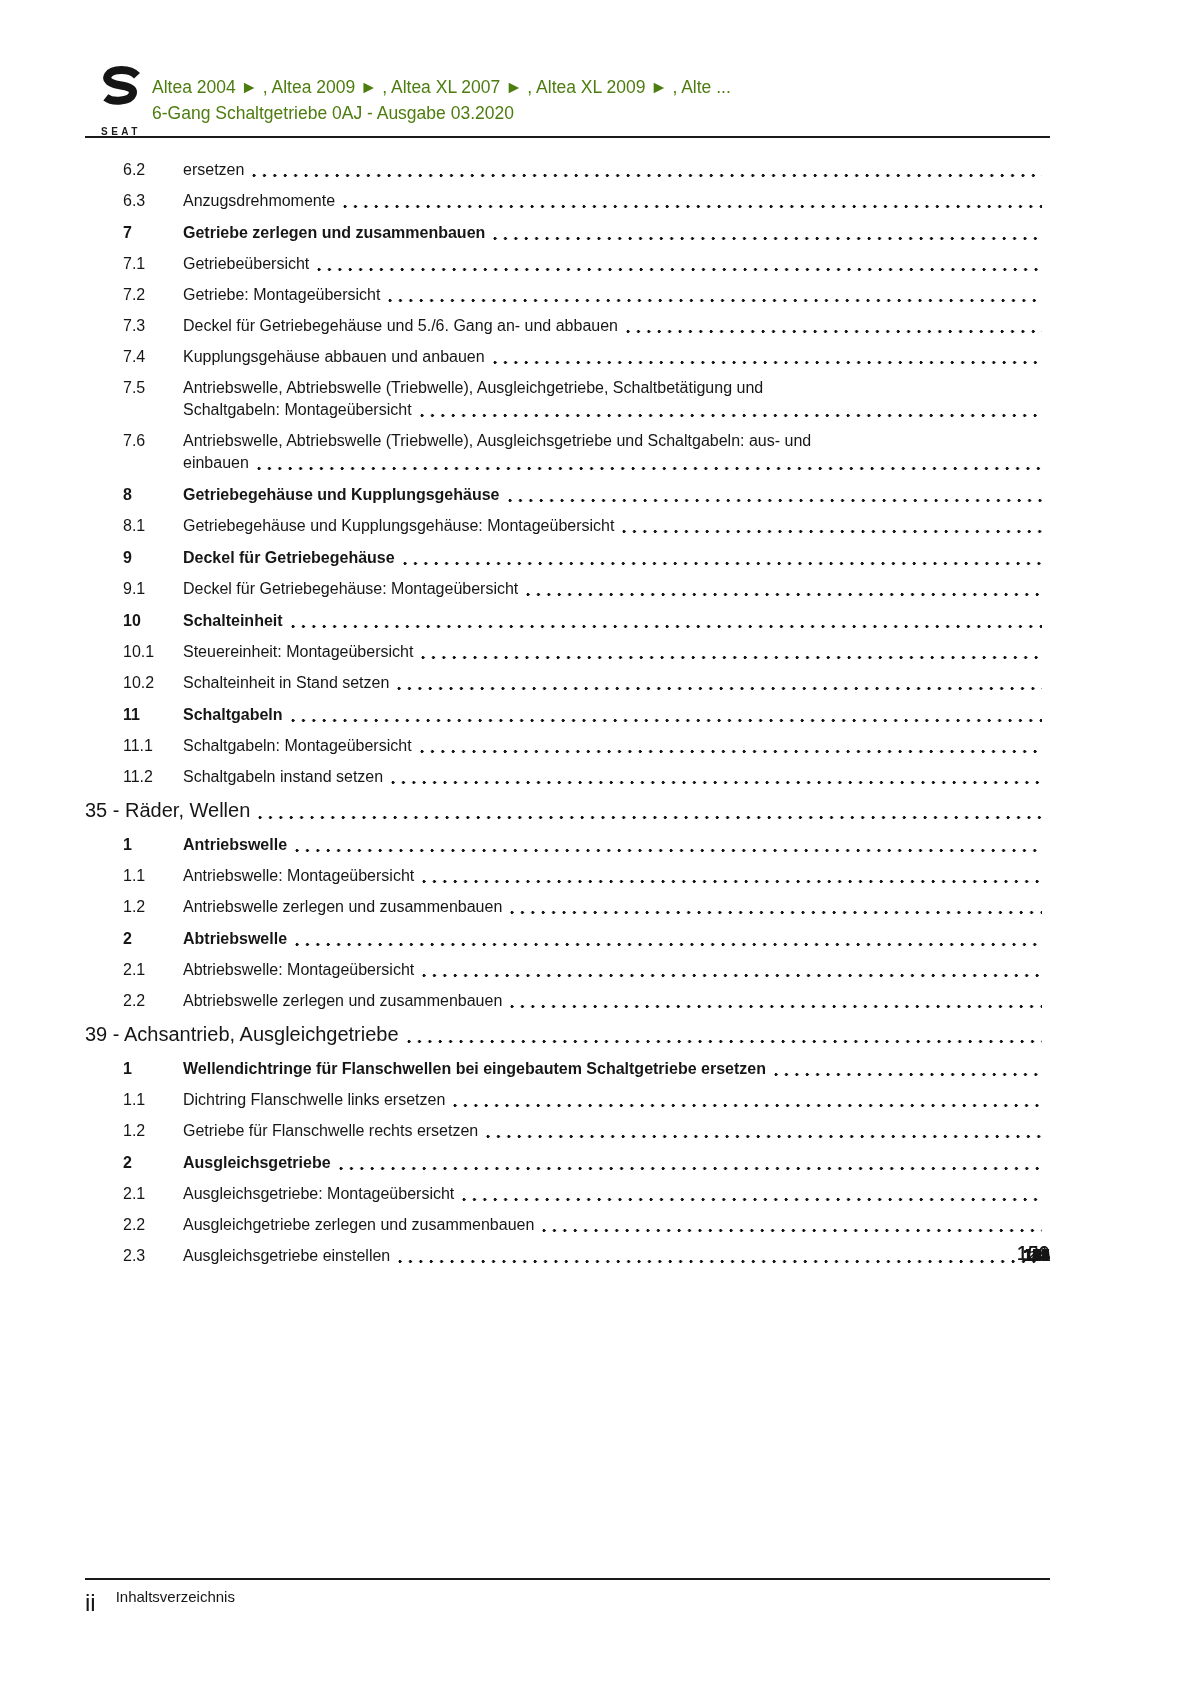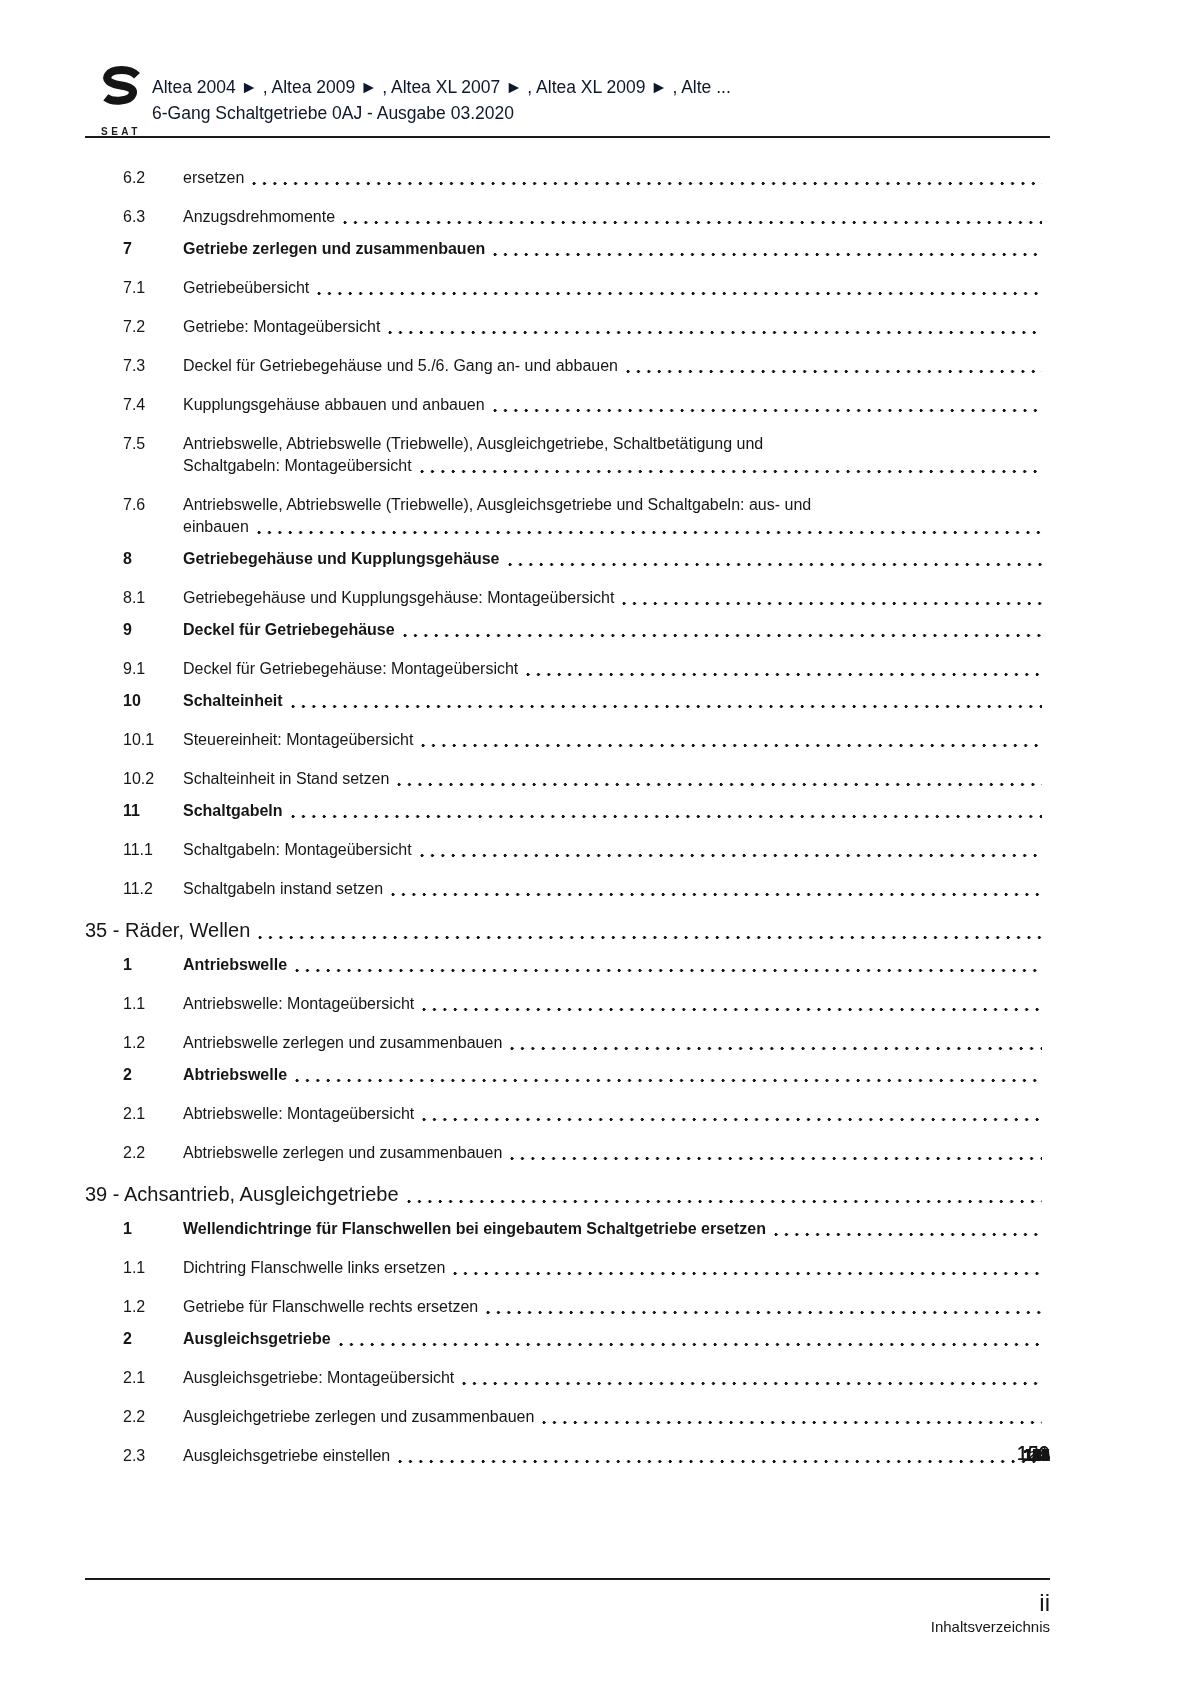--- a/index.html
+++ b/index.html
@@ -8,43 +8,43 @@
     font-family:"Liberation Sans", sans-serif;color:#161616;
     -webkit-font-smoothing:antialiased;
   }
   .page{position:absolute;inset:0;}
 
   
   .header{position:absolute;left:85px;top:62px;width:965px;}
   .logo{position:absolute;left:8px;top:4px;width:56px;text-align:center;}
   .logo svg{display:block;margin:0 auto;}
   .logo-text{font-size:10px;letter-spacing:3.5px;margin-top:18px;color:#1c1c1c;font-weight:600;}
-  .header-text{margin-left:67px;padding-top:12px;font-size:17.5px;line-height:26px;color:#0f172a;}
+  .header-text{margin-left:67px;padding-top:12px;font-size:17.5px;line-height:26px;color:#4d7c0f;}
   .rule-top{position:absolute;left:85px;top:136px;width:965px;border-top:2.5px solid #1a1a1a;}
 
   
   #toc{position:absolute;left:85px;top:150px;width:965px;font-size:16px;}
-  .row{display:flex;align-items:flex-start;line-height:22px;margin-top:17px;}
+  .row{display:flex;align-items:flex-start;line-height:22px;margin-top:9px;}
   .row .num{flex:0 0 60px;margin-left:38px;}
   .row .title{max-width:705px;}
   .row .leader{
     flex:1 1 30px;align-self:flex-end;height:14px;margin:0 8px 1px 8px;min-width:28px;
     background-image:radial-gradient(circle at 2px 9.5px,#141414 1.35px,transparent 1.7px);
     background-size:10.4px 14px;background-repeat:repeat-x;
   }
   .row .page{flex:0 0 48px;text-align:right;align-self:flex-end;}
   .row.sec{font-weight:bold;margin-top:10px;}
   .row.cont{margin-top:0;}
   .row.chapter{font-size:20px;line-height:27px;margin-bottom:5px;}
   .row.chapter .leader{margin-bottom:2px;}
   .row.chapter .page{flex-basis:52px;}
 
   
   .rule-bottom{position:absolute;left:85px;top:1578px;width:965px;border-top:2.5px solid #1a1a1a;}
-  .footer-row{position:absolute;left:85px;top:1588px;width:965px;display:flex;align-items:flex-end;flex-direction:column;}
+  .footer-row{position:absolute;left:85px;top:1588px;width:965px;display:flex;align-items:flex-start;}
   .folio{font-size:24px;line-height:30px;}
   .footer-title{font-size:15px;margin-left:20px;}
 </style>
 </head>
 <body>
 
 <div class="page">
 
   <div class="header">
     <div class="logo">

